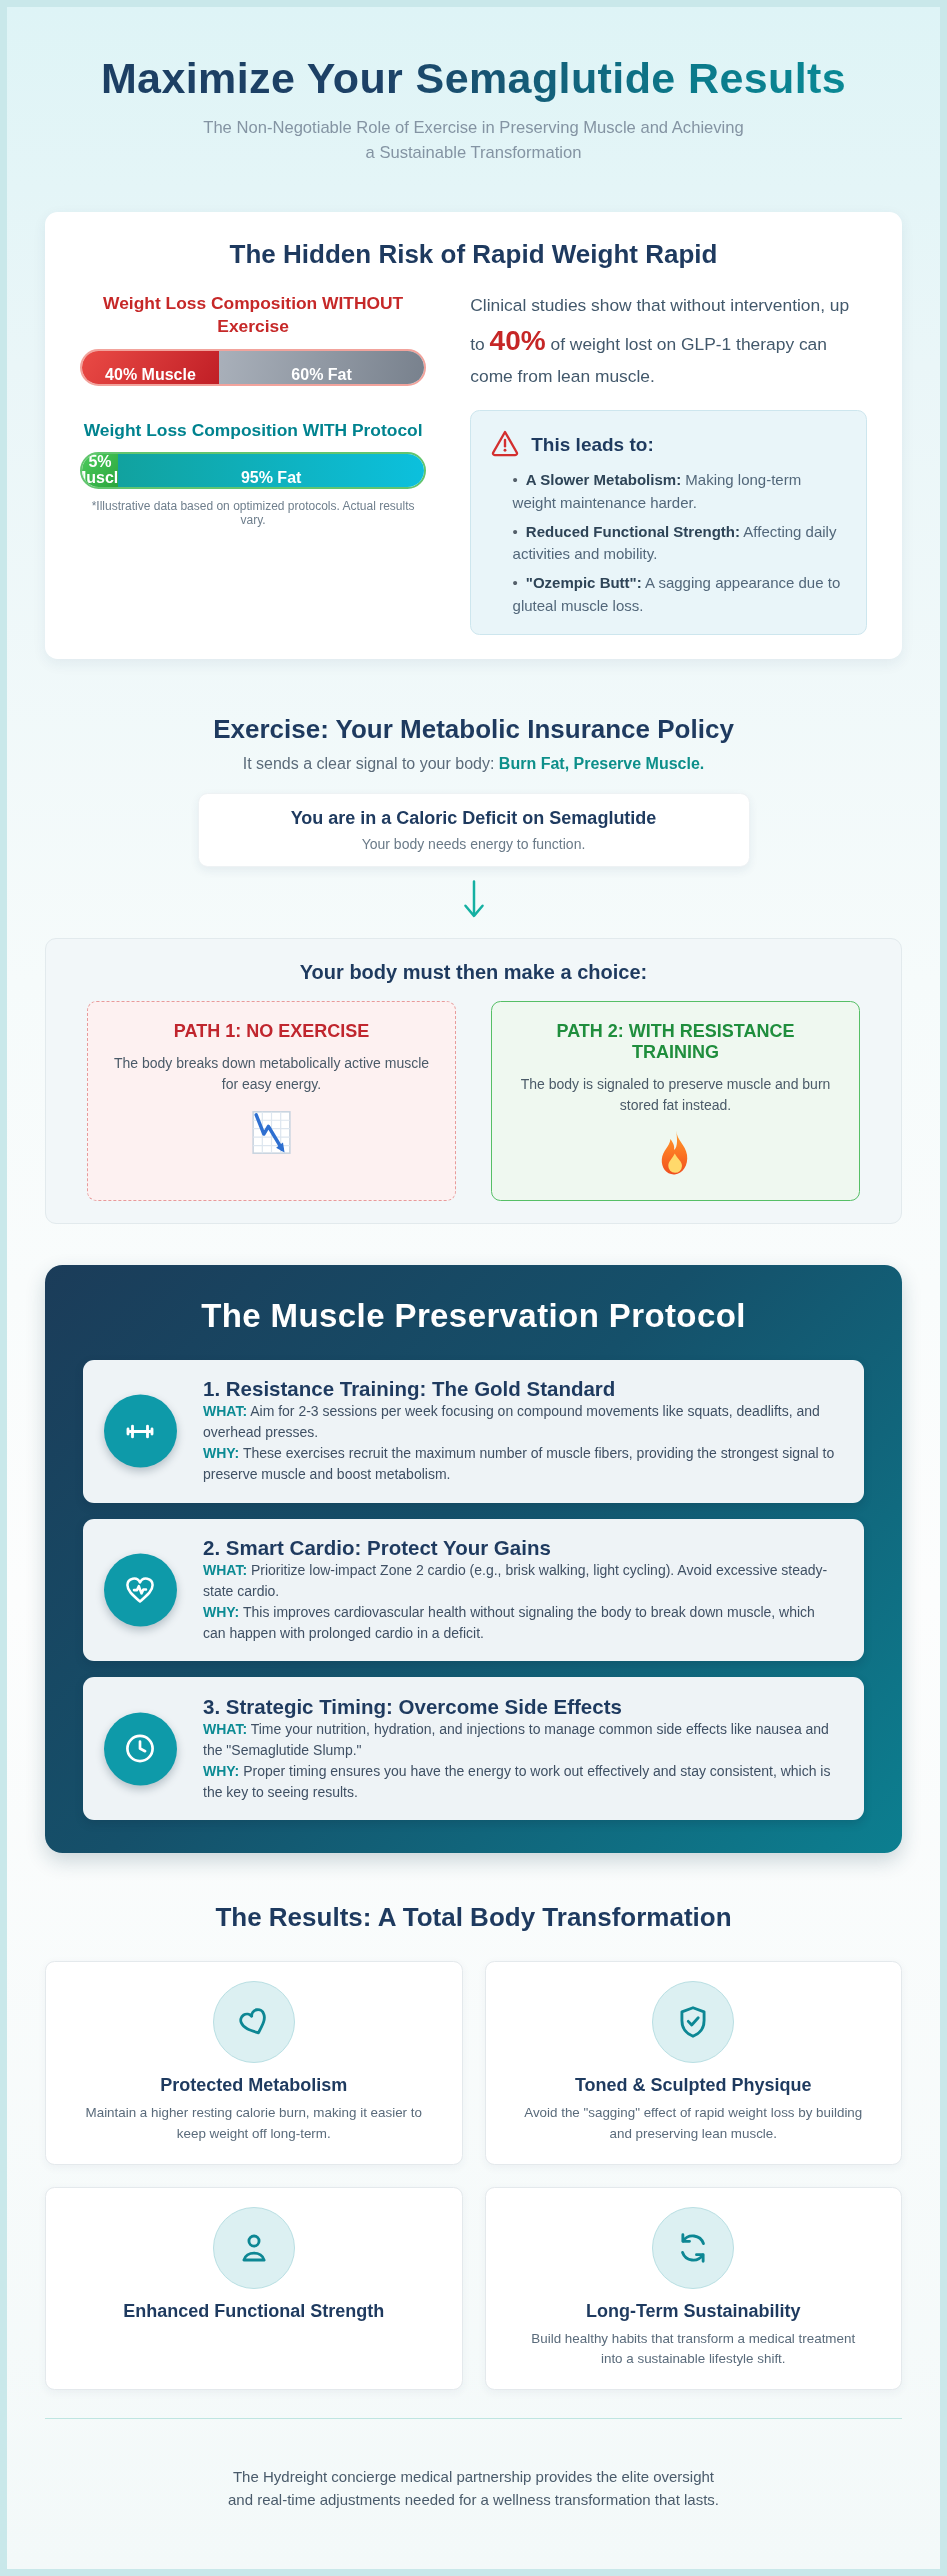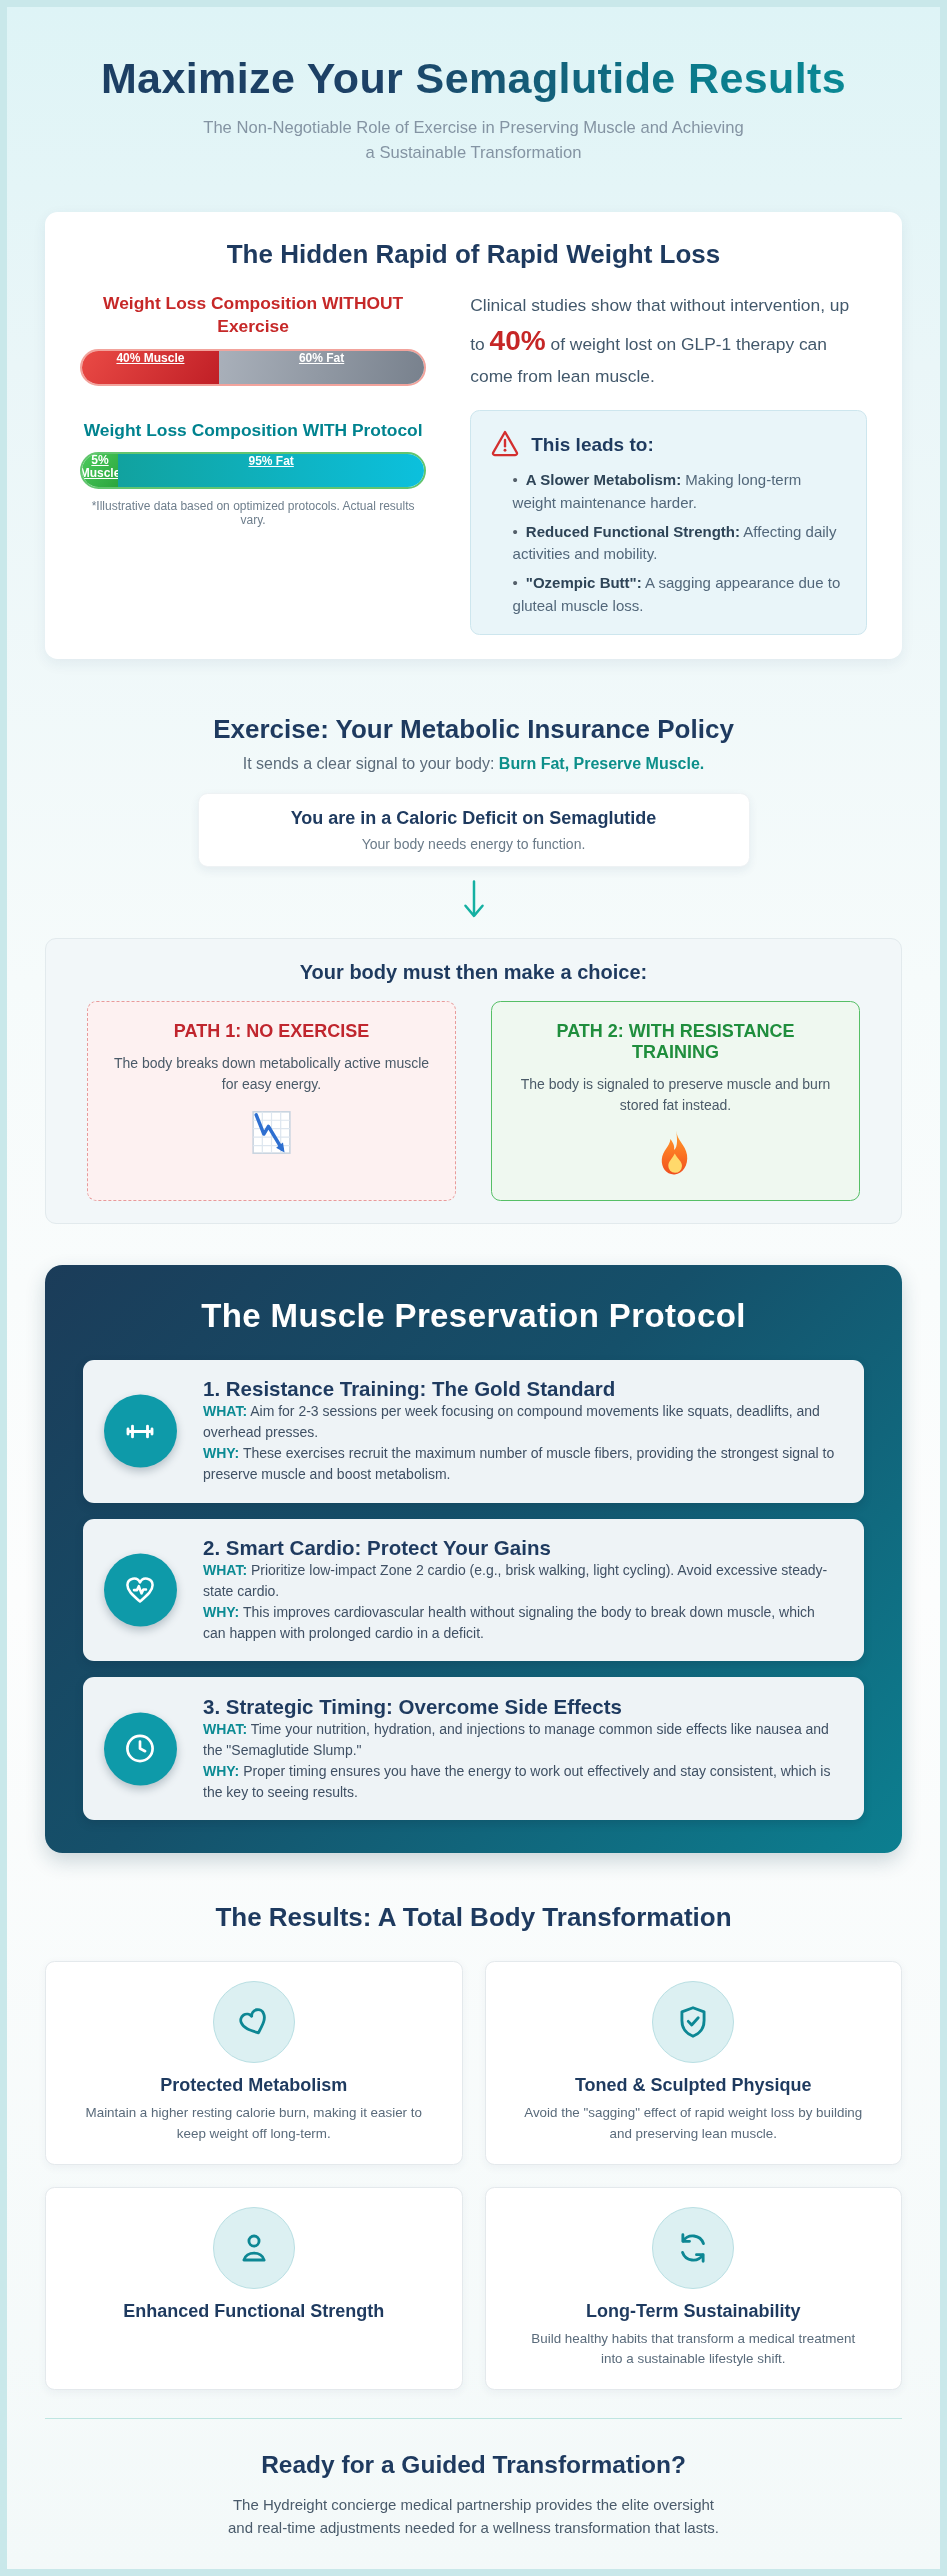--- a/index.html
+++ b/index.html
@@ -29,21 +29,21 @@
   }
   .h2 { font-size:26px; font-weight:bold; color:#1e3a5f; text-align:center; }
   .risk-cols { display:flex; gap:44px; margin-top:22px; }
   .risk-left { flex:0 0 44%; text-align:center; }
   .bar-title { font-size:17.4px; font-weight:bold; line-height:1.3; }
   .bar-title.red { color:#c62828; }
   .bar-title.teal { color:#00838f; margin-top:33px; }
   .bar { display:flex; height:37px; border-radius:788px; overflow:hidden; margin-top:11px; }
   .bar.b1 { border:2.4px solid #f2a39c; }
   .bar.b2 { border:2.4px solid #62c56f; }
-  .seg { display:flex; align-items:flex-start; justify-content:center; color:#fff; font-weight:bold; font-size:12px; overflow:hidden;text-decoration:underline; }
+  .seg { display:flex; align-items:flex-end; justify-content:center; color:#fff; font-weight:bold; font-size:16px; overflow:hidden; }
   .seg-red  { background:linear-gradient(125deg,#ea4a45 0%,#c01f26 100%); }
   .seg-gray { background:linear-gradient(100deg,#a9b0ba 0%,#78818d 100%); }
   .seg-green{ background:linear-gradient(135deg,#4ccb5c 0%,#2aa53d 100%); line-height:1.05; min-width:36px; }
   .seg-cyan { background:linear-gradient(90deg,#11a29f 0%,#0cc0dd 100%); }
   .footnote { margin-top:10.3px; font-size:12px; color:#6e7e8c; }
   .risk-right { flex:1; }
   .risk-text { font-size:17.4px; line-height:1.55; color:#42586b; }
   .risk-text .pct { font-size:28px; font-weight:bold; color:#c62626; }
   .callout { margin-top:20.5px; background:#e9f5f9; border:0.8px solid #cde6ee; border-radius:9.5px; padding:17.4px 19px; }
   .callout-head { display:flex; align-items:center; gap:11px; }
@@ -124,21 +124,21 @@
 
 <div class="frame">
 <div class="inner">
 
   <div class="hero">
     <div class="h1">Maximize Your Semaglutide Results</div>
     <div class="hero-sub">The Non-Negotiable Role of Exercise in Preserving Muscle and Achieving a Sustainable Transformation</div>
   </div>
 
   <div class="card-risk">
-    <div class="h2">The Hidden Rapid of Rapid Weight Loss</div>
+    <div class="h2">The Hidden Risk of Rapid Weight Rapid</div>
     <div class="risk-cols">
       <div class="risk-left">
         <div class="bar-title red">Weight Loss Composition WITHOUT Exercise</div>
         <div class="bar b1">
           <div class="seg seg-red" style="width: 40%;">
             <span>40% Muscle</span>
           </div>
           <div class="seg seg-gray" style="width: 60%;">
             <span>60% Fat</span>
           </div>
@@ -323,20 +323,19 @@
           <path d="M5.4 14.8 A7.2 7.2 0 0 0 18.2 16.4"></path>
           <polyline points="18.4,20.4 18.4,16.2 14.2,16.2"></polyline>
         </svg>
       </div>
       <div class="result-title">Long-Term Sustainability</div>
       <div class="result-text">Build healthy habits that transform a medical treatment into a sustainable lifestyle shift.</div>
     </div>
   </div>
 
   <div class="footer">
-    <div class="footer-title">Ready for a Guided Transformation?</div>
     <div class="footer-text">The Hydreight concierge medical partnership provides the elite oversight and real-time adjustments needed for a wellness transformation that lasts.</div>
 
   </div>
 
 </div>
 </div>
 
 
 </body></html>

